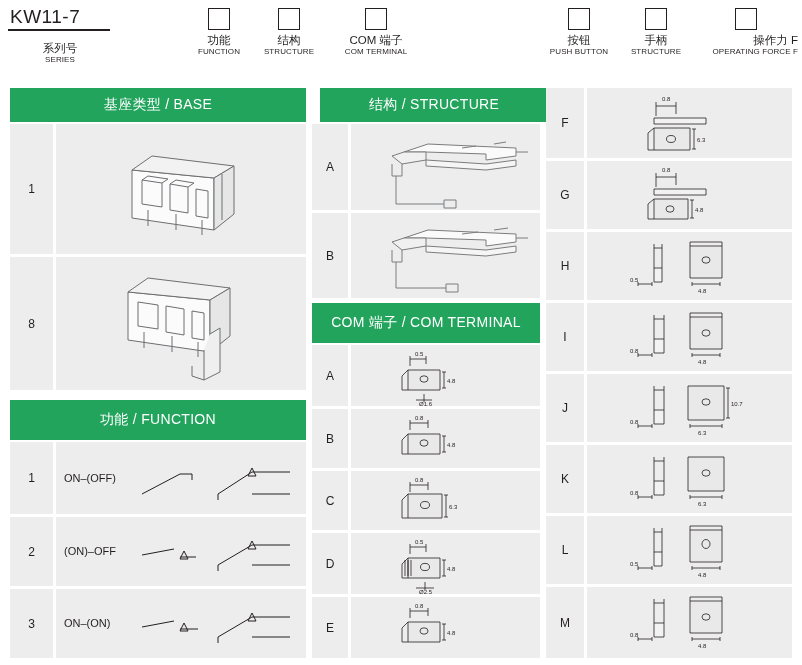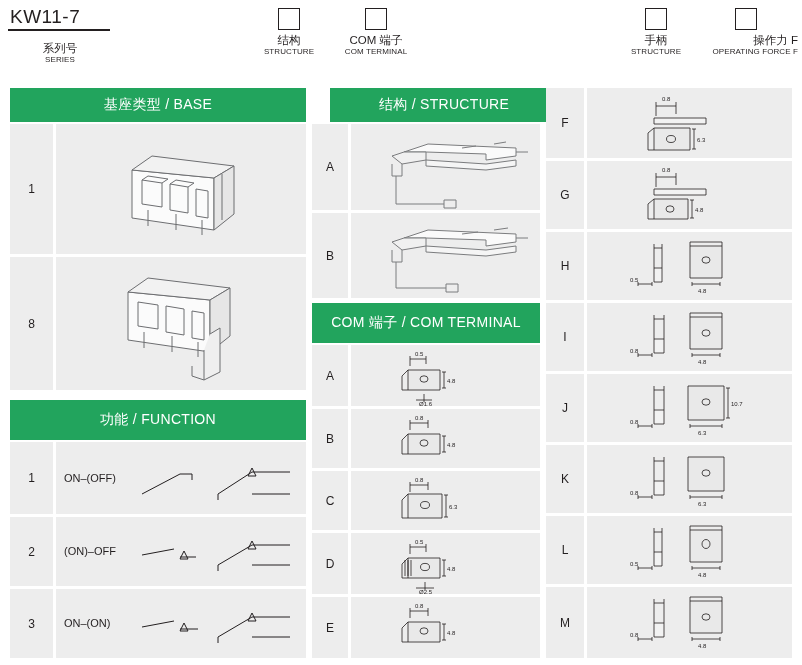--- a/index.html
+++ b/index.html
@@ -50,34 +50,44 @@
       <div class="title-text">KW11-7</div>
       <div class="title-rule"></div>
     </div>
 
     <div class="hdr-col" style="left:10px; top:42px; width:100px;">
       <div class="hdr-cn">系列号</div>
       <div class="hdr-en">SERIES</div>
     </div>
 
 
+    <div class="hdr-col" style="left:184px; top:8px; width:70px;">
+      <div class="hdr-box"></div>
+      <div class="hdr-cn">功能</div>
+      <div class="hdr-en">FUNCTION</div>
+    </div>
 
     <div class="hdr-col" style="left:252px; top:8px; width:74px;">
       <div class="hdr-box"></div>
       <div class="hdr-cn">结构</div>
       <div class="hdr-en">STRUCTURE</div>
     </div>
 
     <div class="hdr-col" style="left:326px; top:8px; width:100px;">
       <div class="hdr-box"></div>
       <div class="hdr-cn">COM 端子</div>
       <div class="hdr-en">COM TERMINAL</div>
     </div>
 
 
+    <div class="hdr-col" style="left:540px; top:8px; width:78px;">
+      <div class="hdr-box"></div>
+      <div class="hdr-cn">按钮</div>
+      <div class="hdr-en">PUSH BUTTON</div>
+    </div>
 
     <div class="hdr-col" style="left:616px; top:8px; width:80px;">
       <div class="hdr-box"></div>
       <div class="hdr-cn">手柄</div>
       <div class="hdr-en">STRUCTURE</div>
     </div>
 
     <div class="hdr-col" style="left:694px; top:8px; width:104px;text-align:right;">
       <div class="hdr-box"></div>
       <div class="hdr-cn">操作力 F</div>
@@ -199,21 +209,21 @@
         <path d="M78 32 L112 12"></path>
         <path d="M112 12 L150 12"></path>
         <path d="M112 32 L150 32"></path>
         <path d="M78 32 L78 38"></path>
       </g>
       <polygon points="44,18 48,26 40,26" fill="none" stroke="#231f20" stroke-width="1"></polygon>
       <polygon points="112,8 116,16 108,16" fill="none" stroke="#231f20" stroke-width="1"></polygon>
     </svg>
   </div>
 
-  <div class="greenbar" style="left:330px; top:88px; width:228px; height:34px;">
+  <div class="greenbar" style="left:320px; top:88px; width:228px; height:34px;">
     <span>结构 / STRUCTURE</span>
   </div>
   <div class="panel" style="left:312px; top:124px; width:228px; height:174px;"></div>
   <div class="vline" style="left:348px; top:124px; width:3px; height:174px;"></div>
   <div class="hline" style="left:312px; top:210px; width:228px; height:3px;"></div>
 
   <div class="rowlabel" style="left:312px; top:124px; width:36px; height:86px;">
     <span>A</span>
   </div>
   <div class="rowlabel" style="left:312px; top:213px; width:36px; height:85px;">

